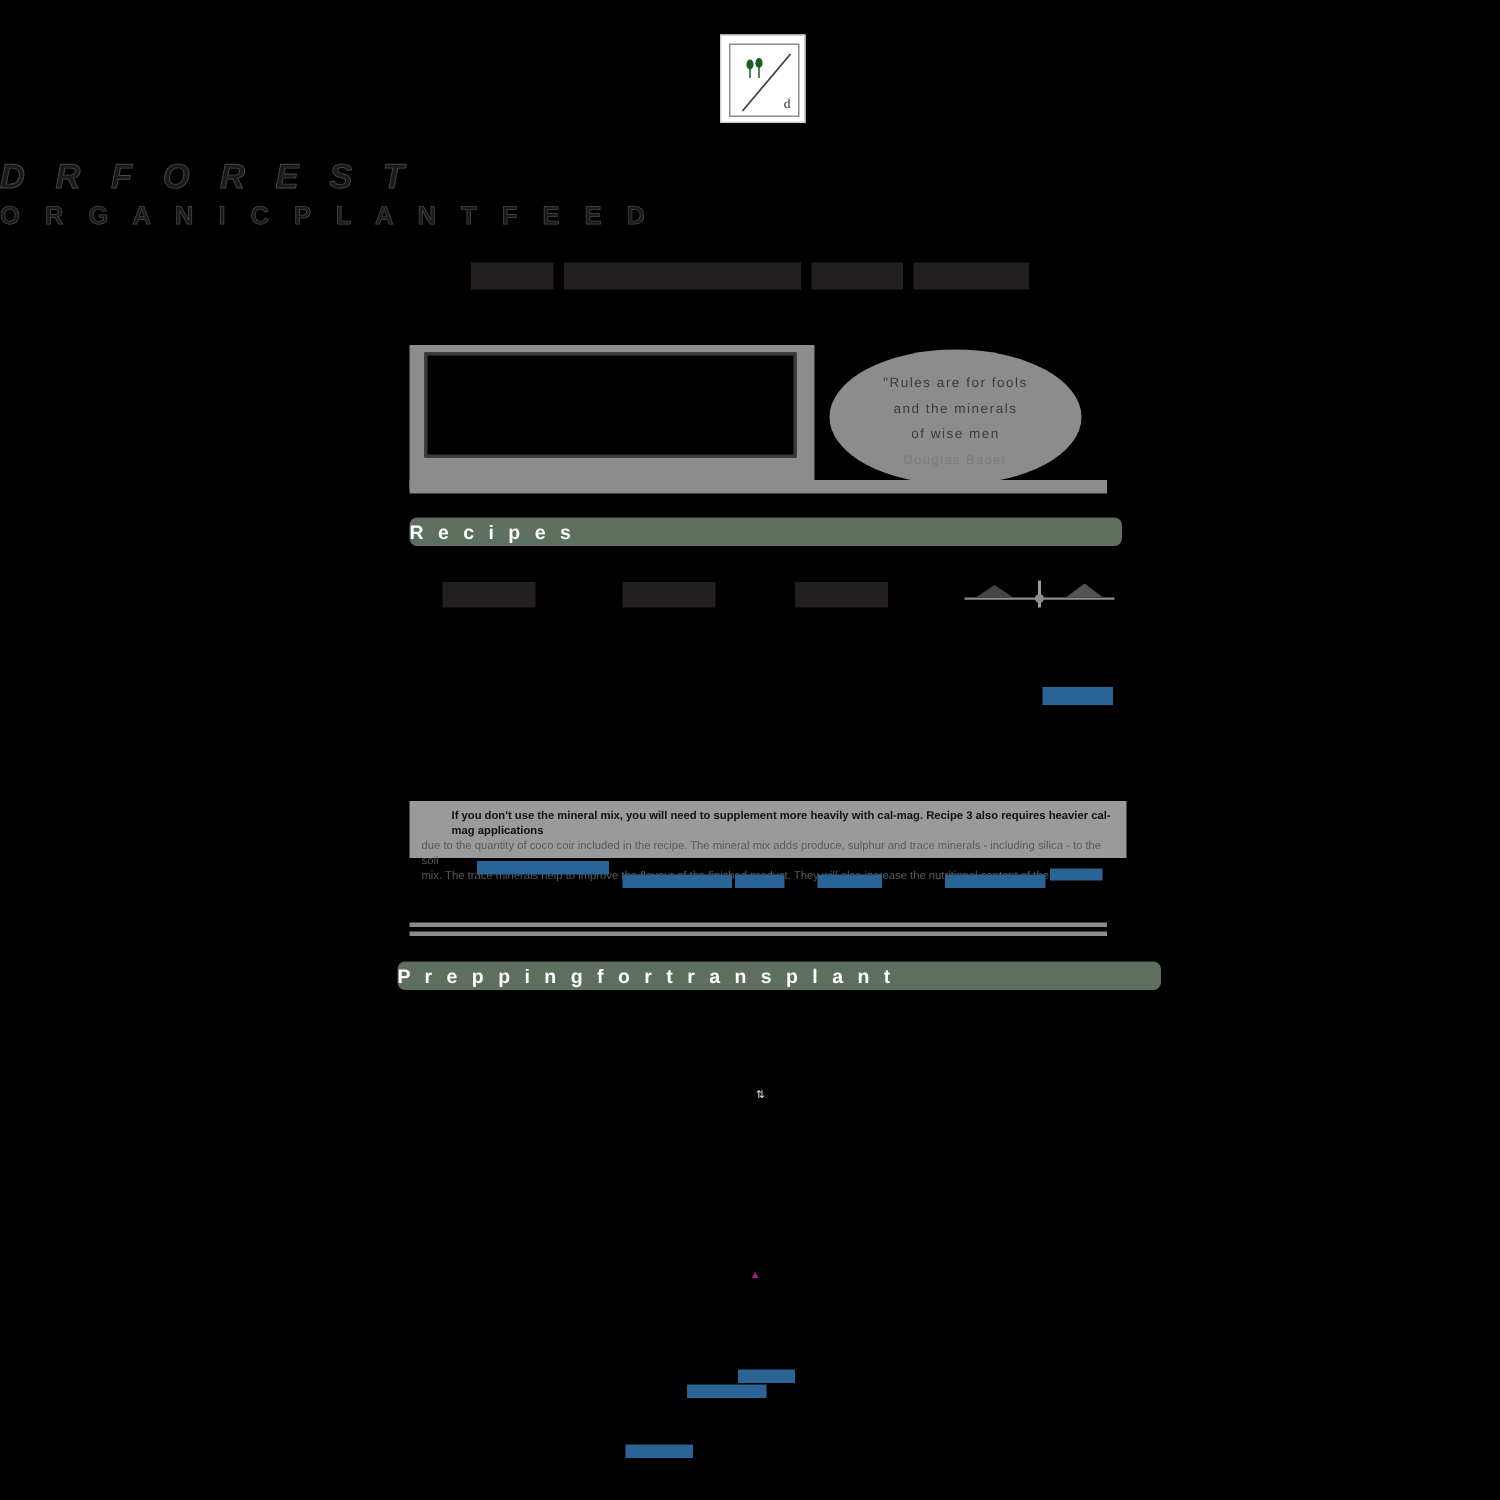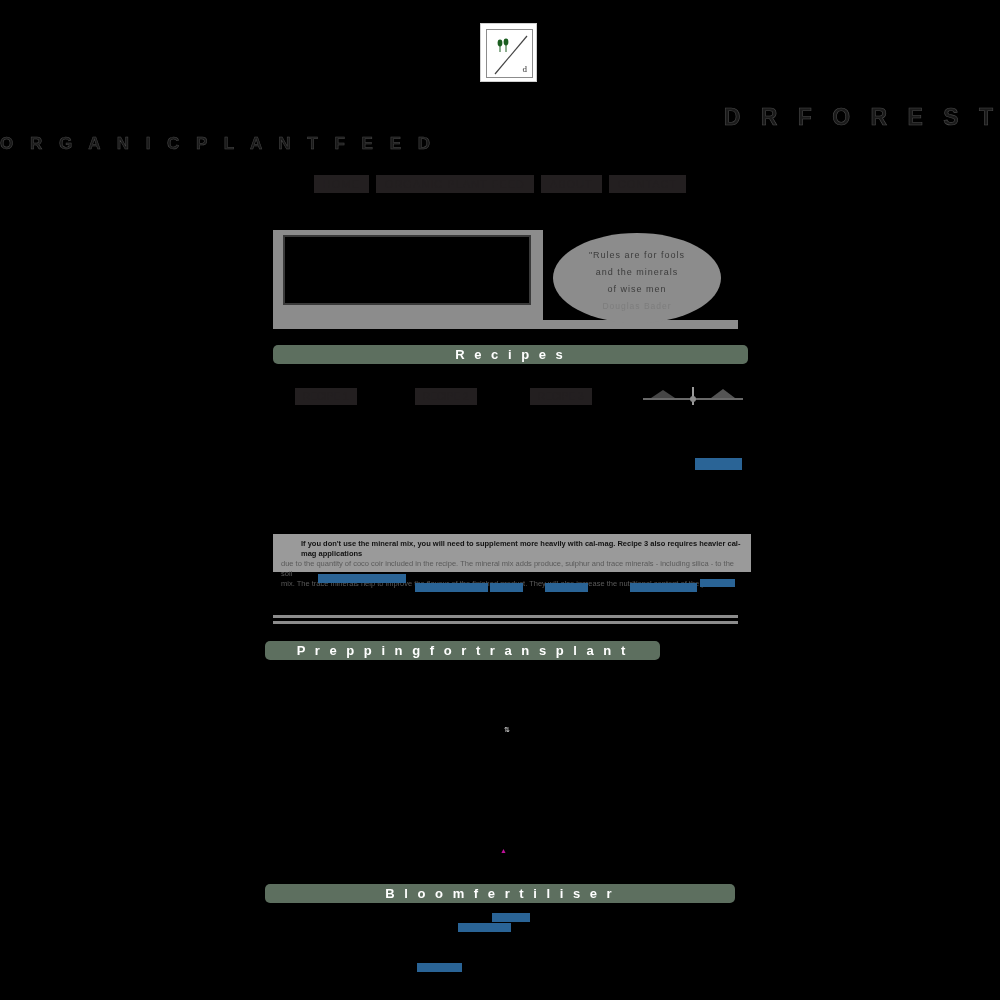--- a/index.html
+++ b/index.html
@@ -53,25 +53,26 @@
     font-size: 9px;
     color: #333;
     font-family: "Liberation Serif", serif;
   }
 
   
   .title-main {
     position: absolute;
     left: 0; right: 0;
     top: 104px;
-    text-align: right;
+    text-align: left;
     font-size: 23px;
     letter-spacing: 7px;
     font-weight: bold;
     color: #1a1a1a;
+    font-style: italic;
     -webkit-text-stroke: 0.6px #4a4a4a;
   }
   .title-sub {
     position: absolute;
     left: 0; right: 0;
     top: 134px;
     text-align: left;
     font-size: 17px;
     letter-spacing: 6px;
     font-weight: bold;
@@ -153,21 +154,20 @@
     letter-spacing: 1px;
     color: #7d7d7d;
   }
 
   
   .section-header {
     position: absolute;
     background: #5d6f5f;
     border-radius: 5px;
     color: #ffffff;
-    text-align: center;
     font-size: 13px;
     letter-spacing: 3px;
     font-weight: bold;
     box-sizing: border-box;
   }
   .section-header .sh-shadow {
     position: absolute;
     left: 4px; top: 4px;
     right: -4px; bottom: -4px;
     background: #8c8c8c;
@@ -315,30 +315,26 @@
   <div class="link-blk" style="left:318px; top:574px; width:88px; height:9px;"></div>
   <div class="link-blk" style="left:415px; top:583px; width:73px; height:9px;"></div>
   <div class="link-blk" style="left:490px; top:583px; width:33px; height:9px;"></div>
   <div class="link-blk" style="left:545px; top:583px; width:43px; height:9px;"></div>
   <div class="link-blk" style="left:630px; top:583px; width:67px; height:9px;"></div>
   <div class="link-blk" style="left:700px; top:579px; width:35px; height:8px;"></div>
 
   <div class="grey-rule" style="left:273px; top:615px; width:465px; height:3px;"></div>
   <div class="grey-rule" style="left:273px; top:621px; width:465px; height:3px;"></div>
 
-  <div class="section-header" style="left:265px; top:641px; width:395px; height:19px; line-height:19px;">
+  <div class="section-header" style="left:265px; top:641px; width:509px; height:19px; line-height:19px;">
     <div class="sh-shadow"></div>
     <span>P r e p p i n g   f o r   t r a n s p l a n t</span>
   </div>
 
   <div class="tiny-mark" style="left:504px; top:726px;">⇅</div>
   <div class="tiny-mark magenta" style="left:500px; top:847px;">▲</div>
 
-  <div class="section-header" style="left:265px; top:884px; width:470px; height:19px; line-height:19px;">
-    <div class="sh-shadow"></div>
-    <span>B l o o m   f e r t i l i s e r</span>
-  </div>
 
   <div class="link-blk" style="left:492px; top:913px; width:38px; height:9px;"></div>
   <div class="link-blk" style="left:458px; top:923px; width:53px; height:9px;"></div>
   <div class="link-blk" style="left:417px; top:963px; width:45px; height:9px;"></div>
 
 </div>
 
 </body></html>

